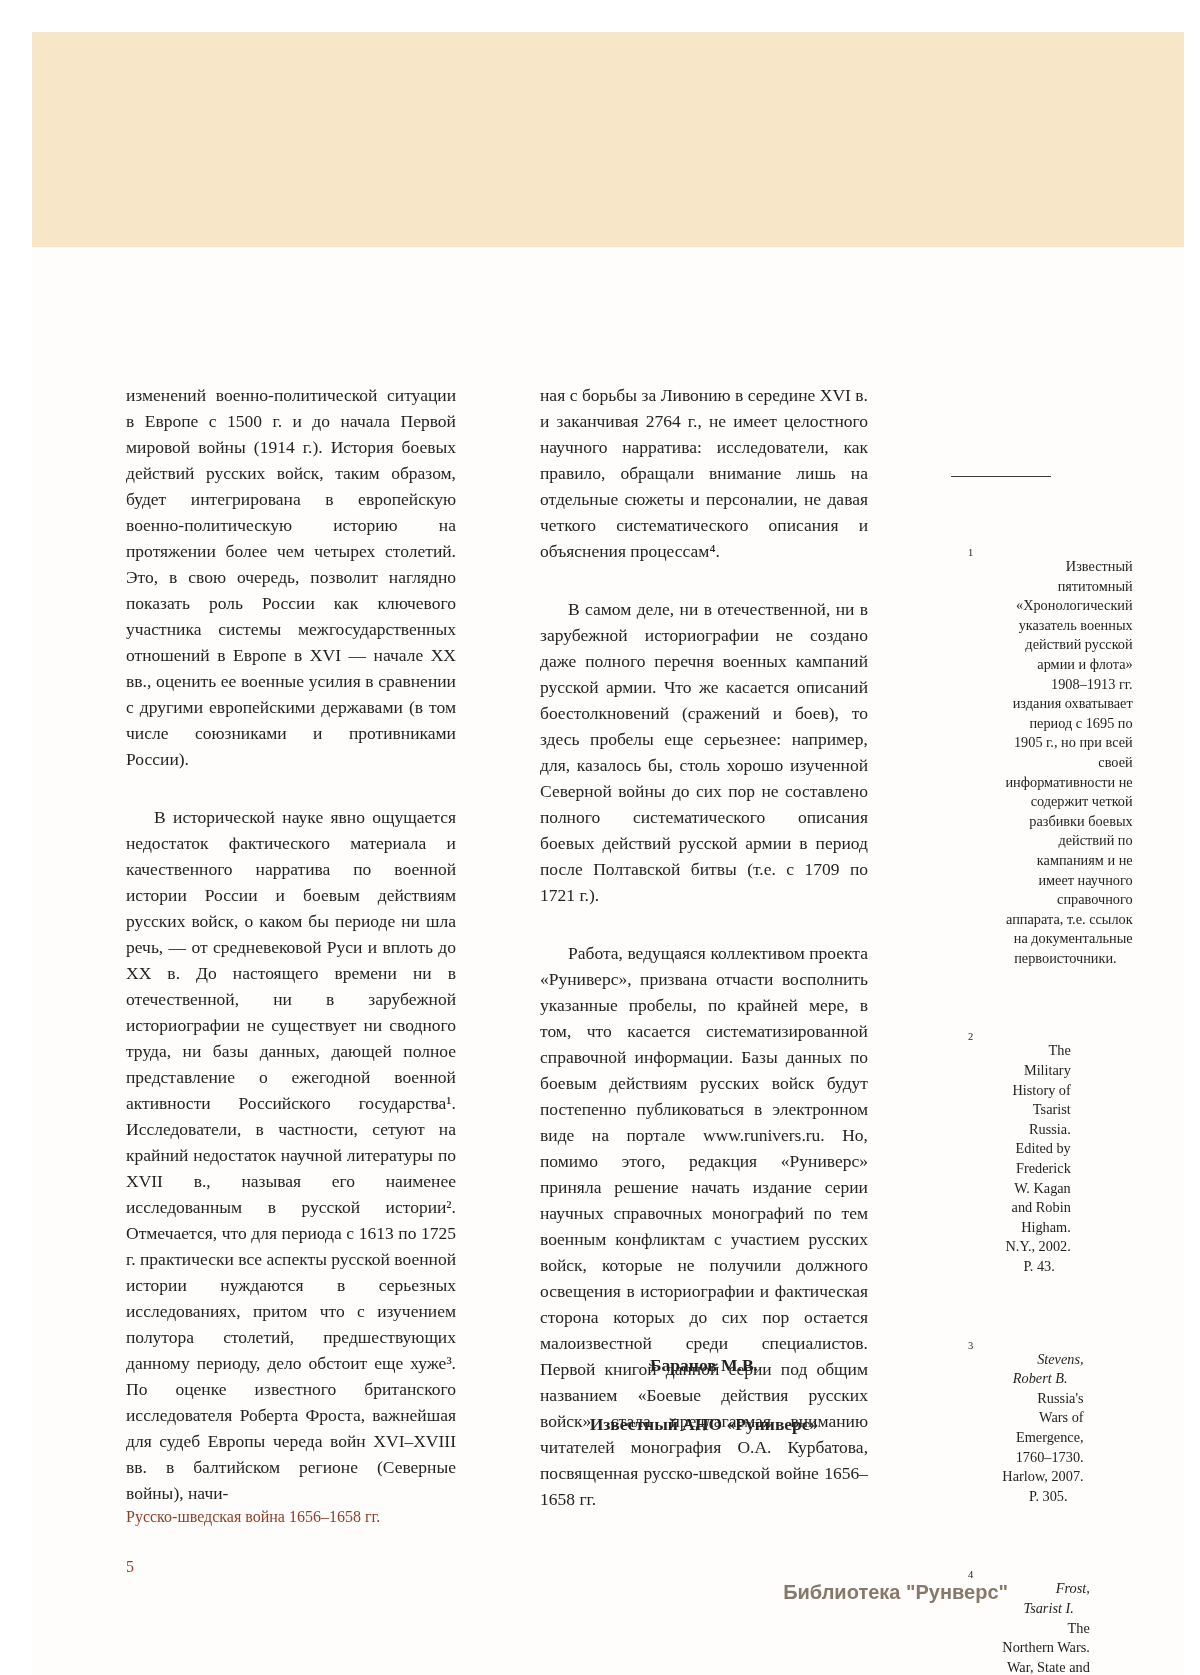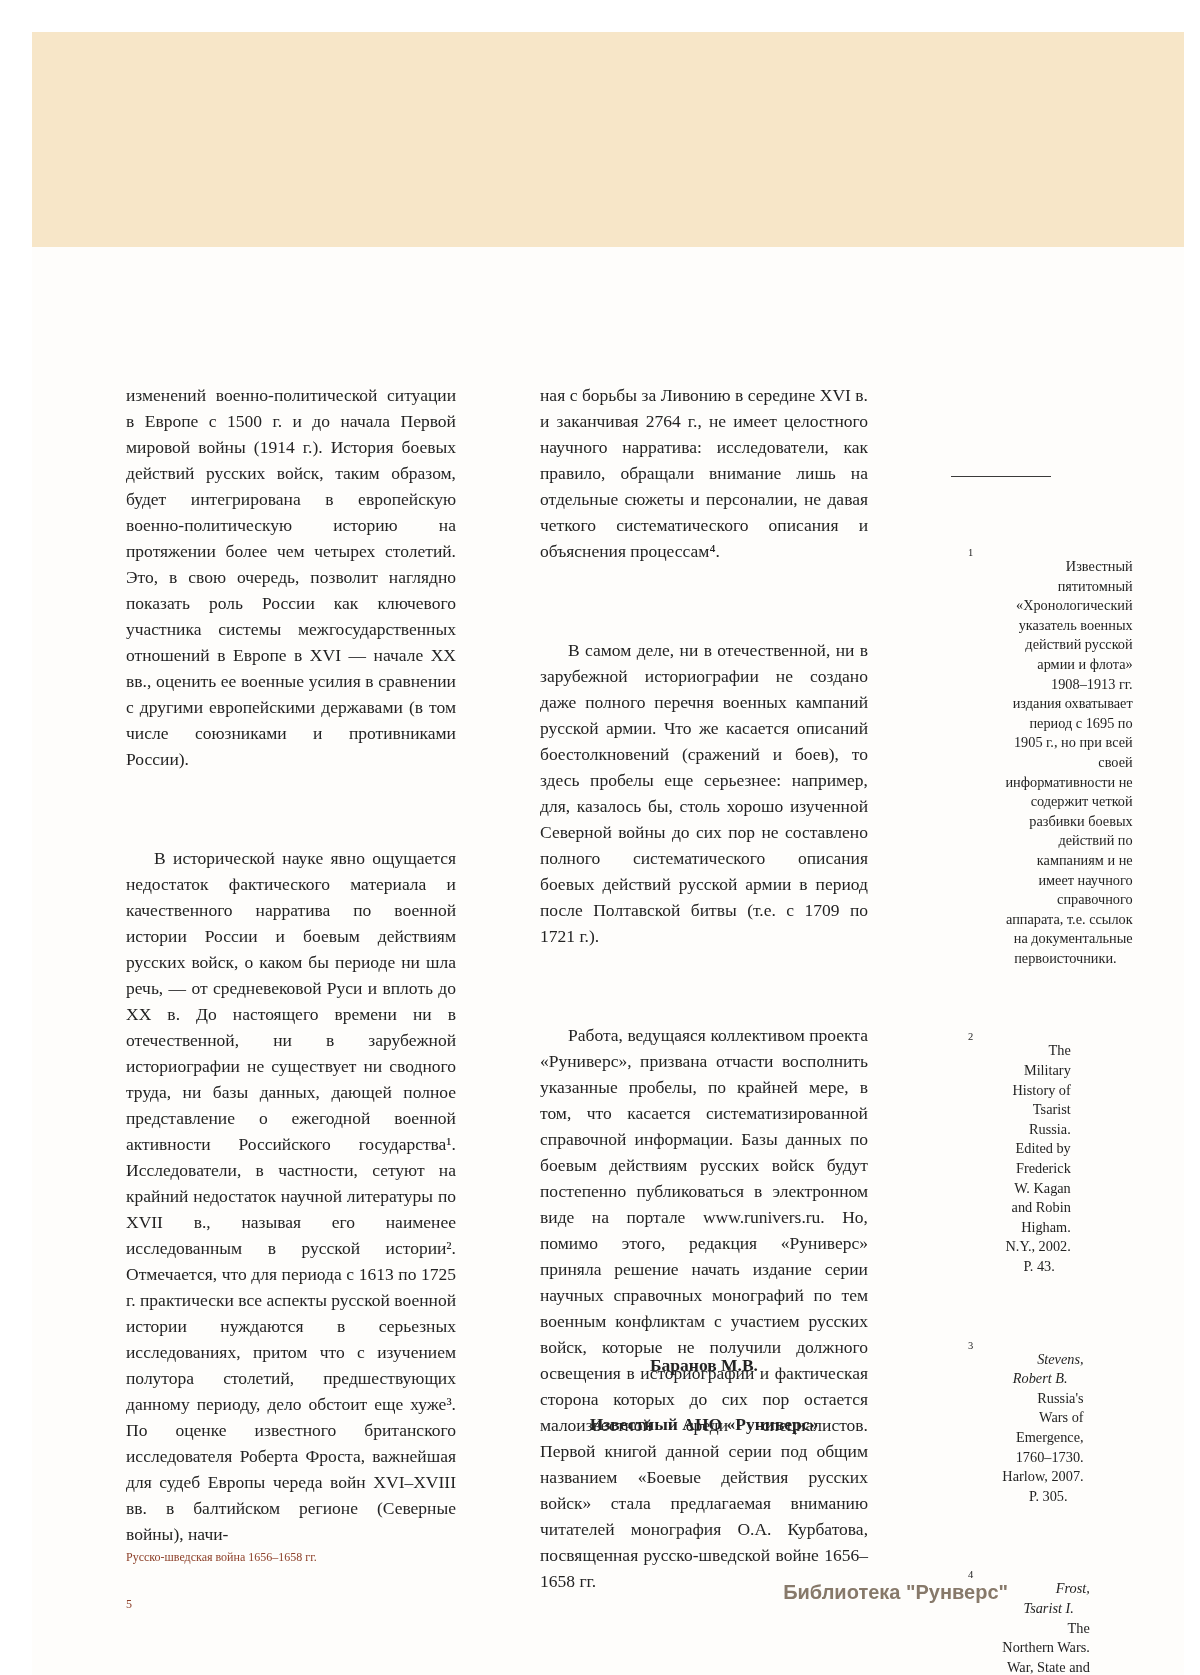--- a/index.html
+++ b/index.html
@@ -17,21 +17,21 @@
     position:absolute; top:0; left:0;
     width:100%; height:215px;
     background:var(--header-band,#f7e6c8);
   }
   .col {
     position:absolute; top:318px;
     font-size:17.5px; line-height:26px;
     text-align:justify;
   }
   .col p { text-align:justify; }
-  .col p.indent { text-indent:1.6em;margin-top:41px; }
+  .col p.indent { text-indent:1.6em; }
   .left-col  { left:62px;  width:394px; }
   .right-col { left:476px; width:392px; }
   .signature {
     position:absolute; left:476px; top:1288px; width:392px;
     text-align:center; font-weight:bold;
     font-size:17.5px; line-height:27px;
   }
   .sidebar {
     position:absolute; left:888px; top:428px; width:192px;
     font-size:14.3px; line-height:19.6px; color:#232323;
@@ -41,24 +41,24 @@
     width:100px; margin:0 0 16px 15px;
   }
   .footnote { display:flex; margin-bottom:9px; }
   .fn-num {
     flex:none; width:17px;
     font-size:10.5px; padding-top:2px;
   }
   .fn-text { flex:1; text-align:right; }
   .fn-author { font-style:italic; }
   .footer-line {
-    position:absolute; left:62px; top:1486px; width:1006px;
+    position:absolute; left:62px; top:1444px; width:1006px;
     display:flex; justify-content:space-between; align-items:baseline;
     color:var(--footer-accent,#8c3f28);
-    font-size:12px;
+    font-size:16px;
     flex-direction:column;
   }
   .watermark {
     position:absolute; left:0; top:1533px; width:992px;
     text-align:right;
     font-family:"Liberation Sans","DejaVu Sans",sans-serif;
     font-weight:bold; font-size:20px;
     color:var(--watermark,#87796a);
   }
 </style>

